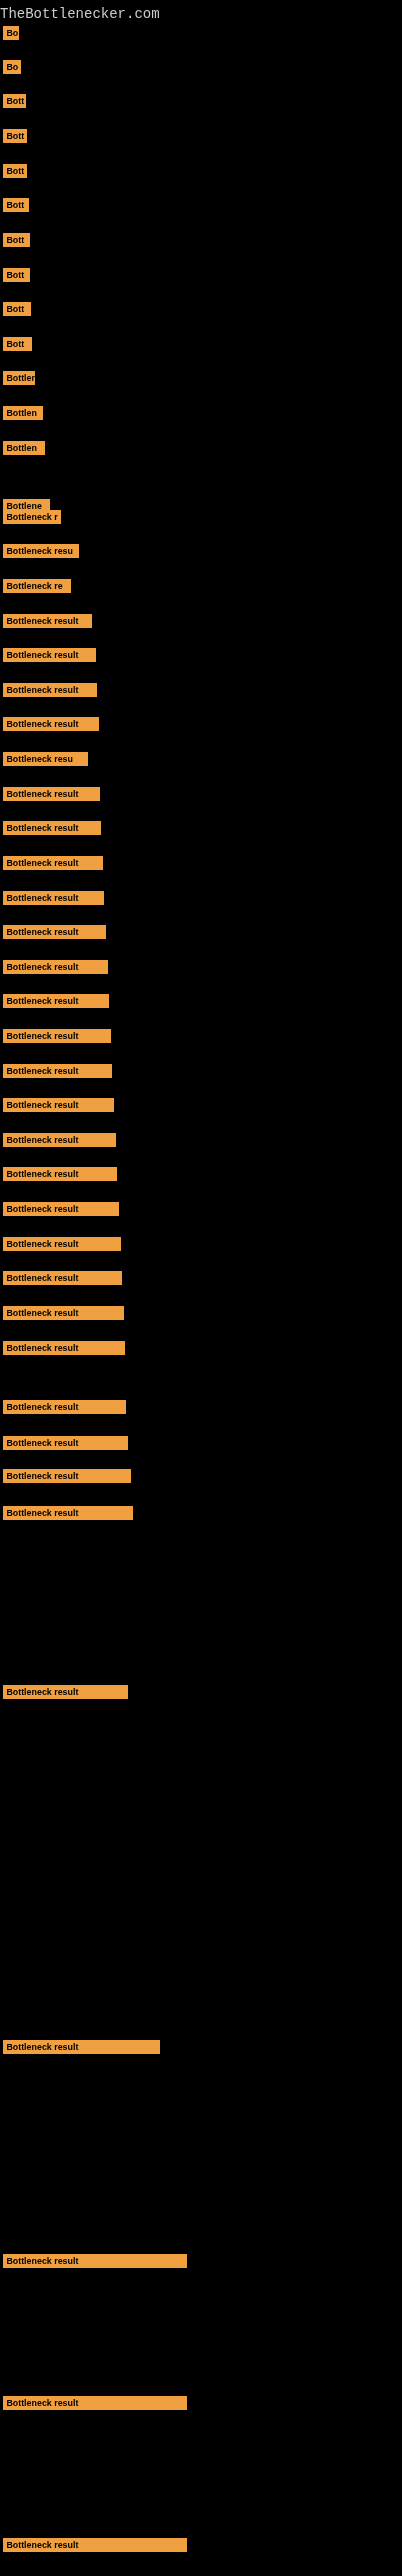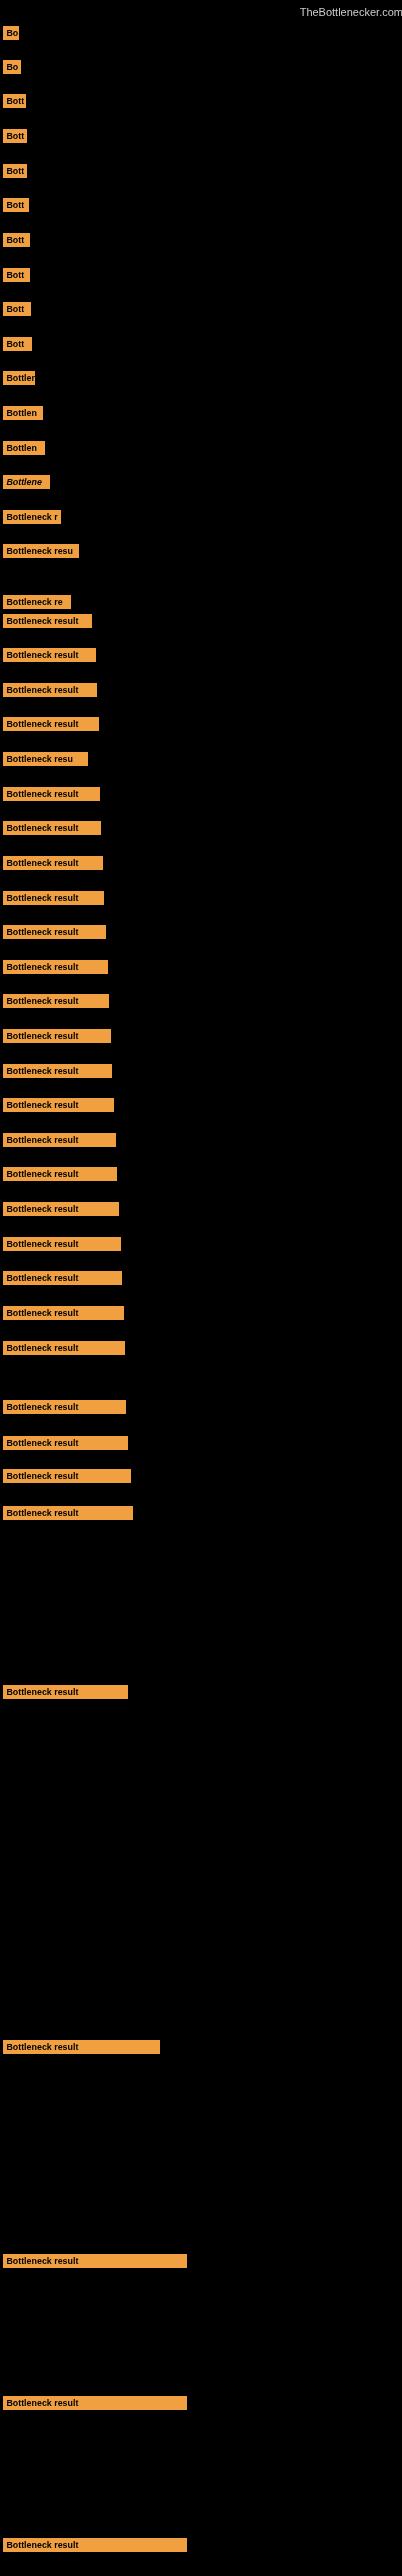--- a/index.html
+++ b/index.html
@@ -9,27 +9,28 @@
     }
     body {
       background-color: #000;
       width: 403px;
       min-height: 2576px;
       font-family: Arial, sans-serif;
       position: relative;
     }
     .site-title {
       color: #ccc;
-      font-size: 11px;
-      text-align: right;
+      font-size: 14px;
+      text-align: left;
       padding: 6.4px 0 3.2px 0;
       position: absolute;
       top: 0;
       left: 0;
       right: 0;
+      font-family: Liberation Mono, monospace;
     }
     .items-container {
       position: absolute;
       top: 22.5px;
       left: 0;
       width: 403px;
     }
     .result-item {
       display: flex;
       align-items: center;
@@ -86,30 +87,30 @@
     </div>
     <div class="result-item" style="position: absolute; top: 345px; left: 0px; width: 403px;">
       <span class="result-badge" style="max-width: 32px; width: 32px;">Bottlen</span>
     </div>
     <div class="result-item" style="position: absolute; top: 380px; left: 0px; width: 403px;">
       <span class="result-badge" style="max-width: 40px; width: 40px;">Bottlen</span>
     </div>
     <div class="result-item" style="position: absolute; top: 415px; left: 0px; width: 403px;">
       <span class="result-badge" style="max-width: 42px; width: 42px;">Bottlen</span>
     </div>
-    <div class="result-item" style="position: absolute; top: 449px; left: 0px; width: 357px; font-style: italic;">
+    <div class="result-item" style="position: absolute; top: 473px; left: 0px; width: 357px;">
       <span class="result-badge" style="max-width: 47px; width: 47px;">Bottlene</span>
     </div>
     <div class="result-item" style="position: absolute; top: 484px; left: 0px; width: 403px;">
       <span class="result-badge" style="max-width: 58px; width: 58px;">Bottleneck r</span>
     </div>
     <div class="result-item" style="position: absolute; top: 518px; left: 0px; width: 403px;">
       <span class="result-badge" style="max-width: 76px; width: 76px;">Bottleneck resu</span>
     </div>
-    <div class="result-item" style="position: absolute; top: 553px; left: 0px; width: 360px; margin-top: 16px;">
+    <div class="result-item" style="position: absolute; top: 553px; left: 0px; width: 360px;">
       <span class="result-badge" style="max-width: 68px; width: 68px;">Bottleneck re</span>
     </div>
     <div class="result-item" style="position: absolute; top: 588px; left: 0px; width: 403px;">
       <span class="result-badge" style="max-width: 89px; width: 89px;">Bottleneck result</span>
     </div>
     <div class="result-item" style="position: absolute; top: 622px; left: 0px; width: 403px;">
       <span class="result-badge" style="max-width: 93px; width: 93px;">Bottleneck result</span>
     </div>
     <div class="result-item" style="position: absolute; top: 657px; left: 0px; width: 403px;">
       <span class="result-badge" style="max-width: 94px; width: 94px;">Bottleneck result</span>

